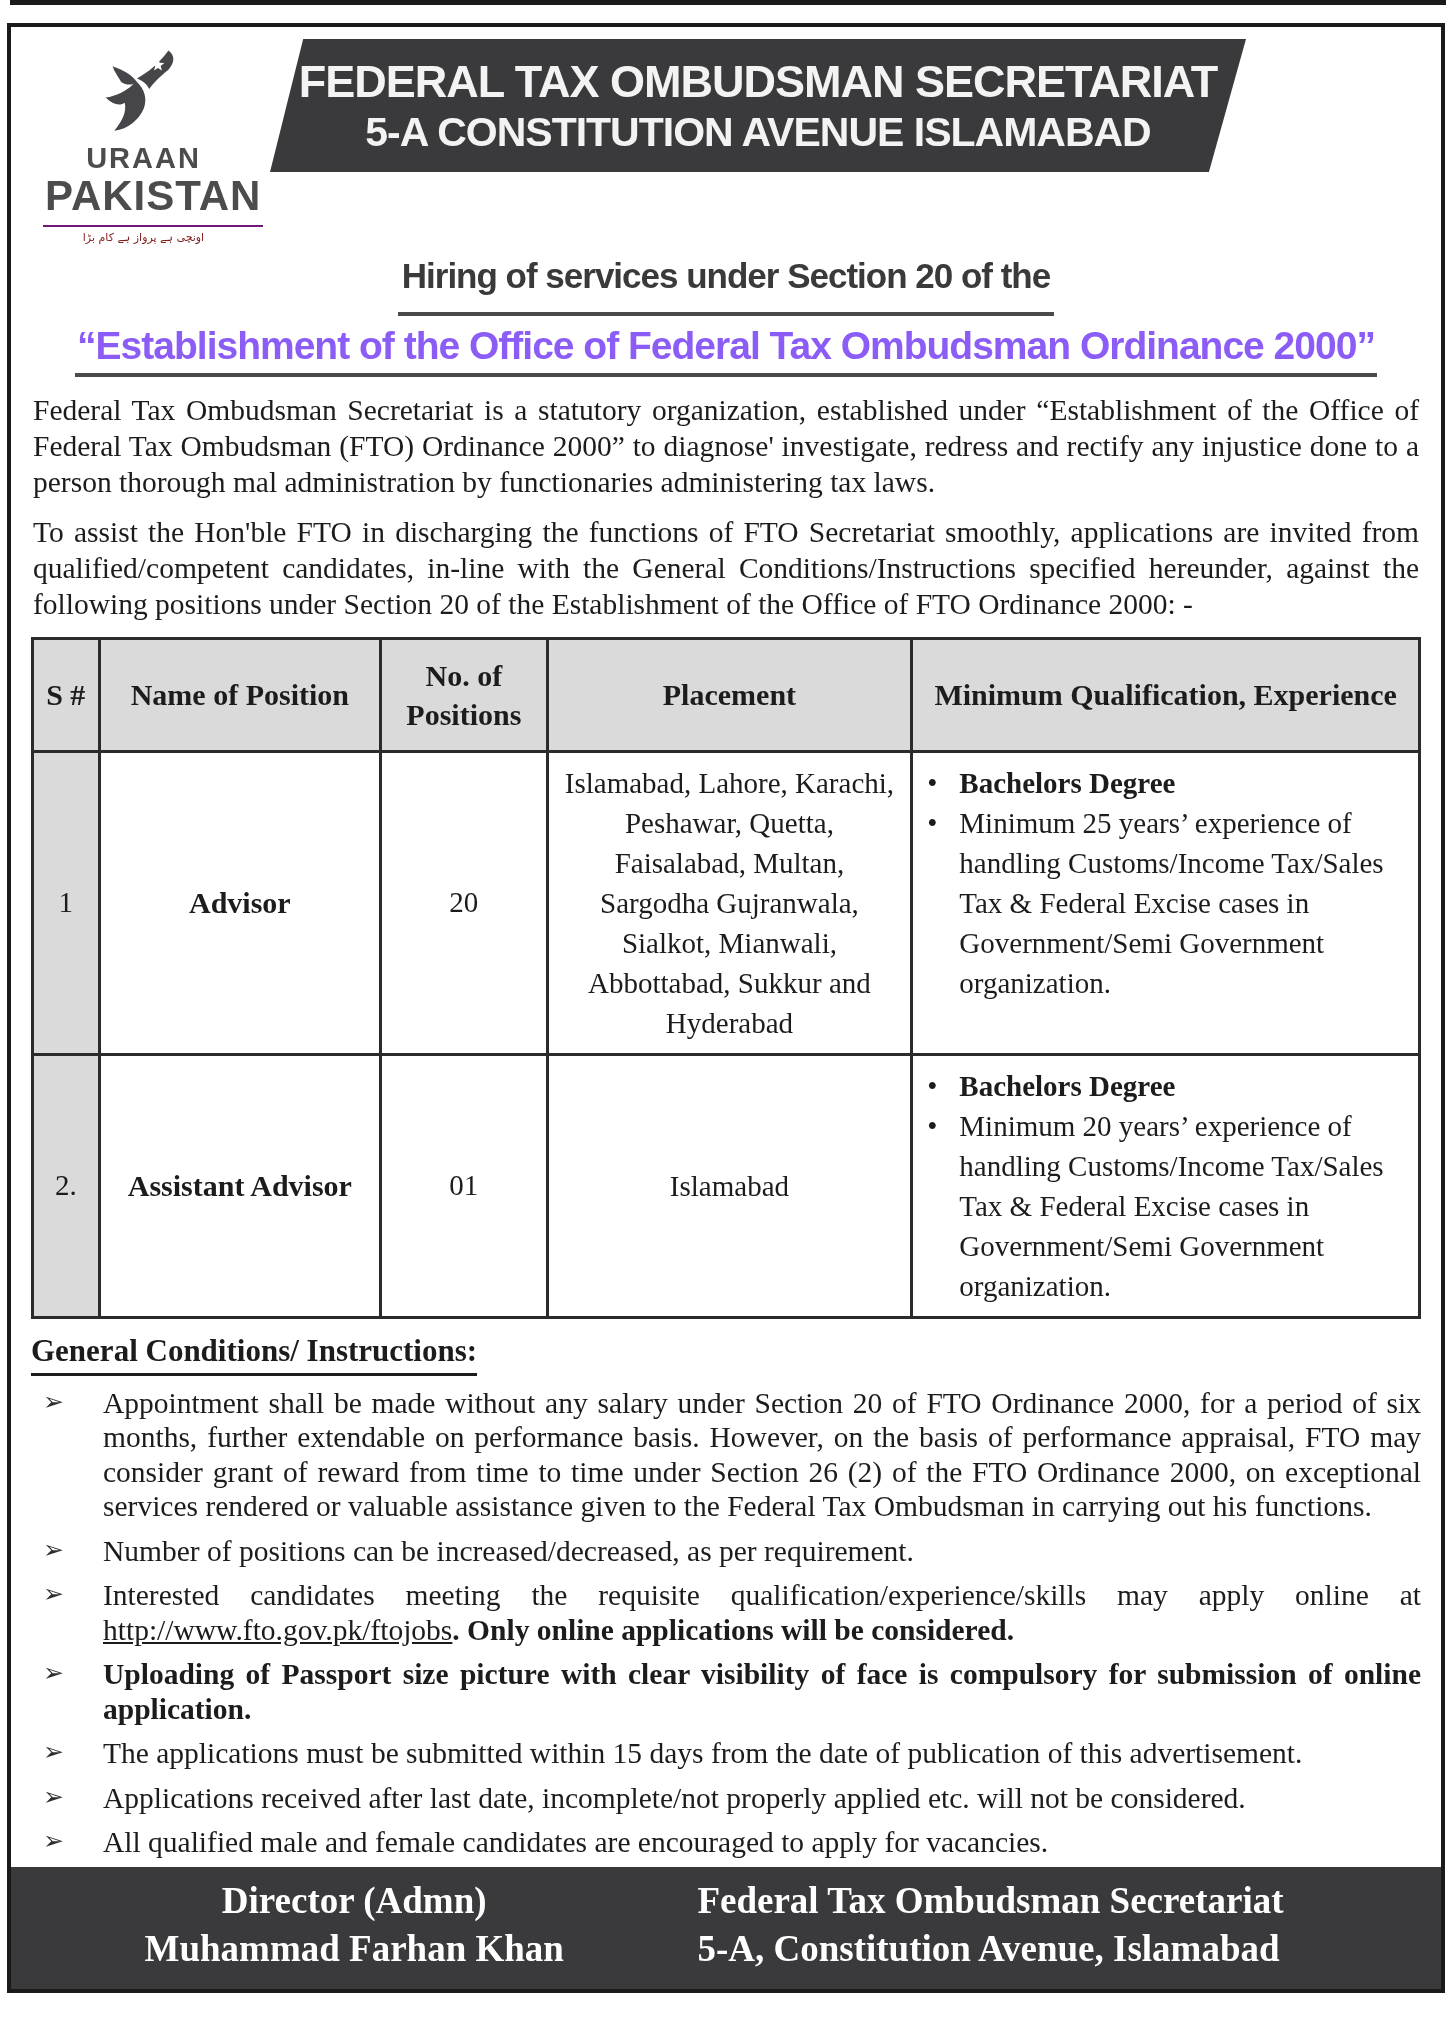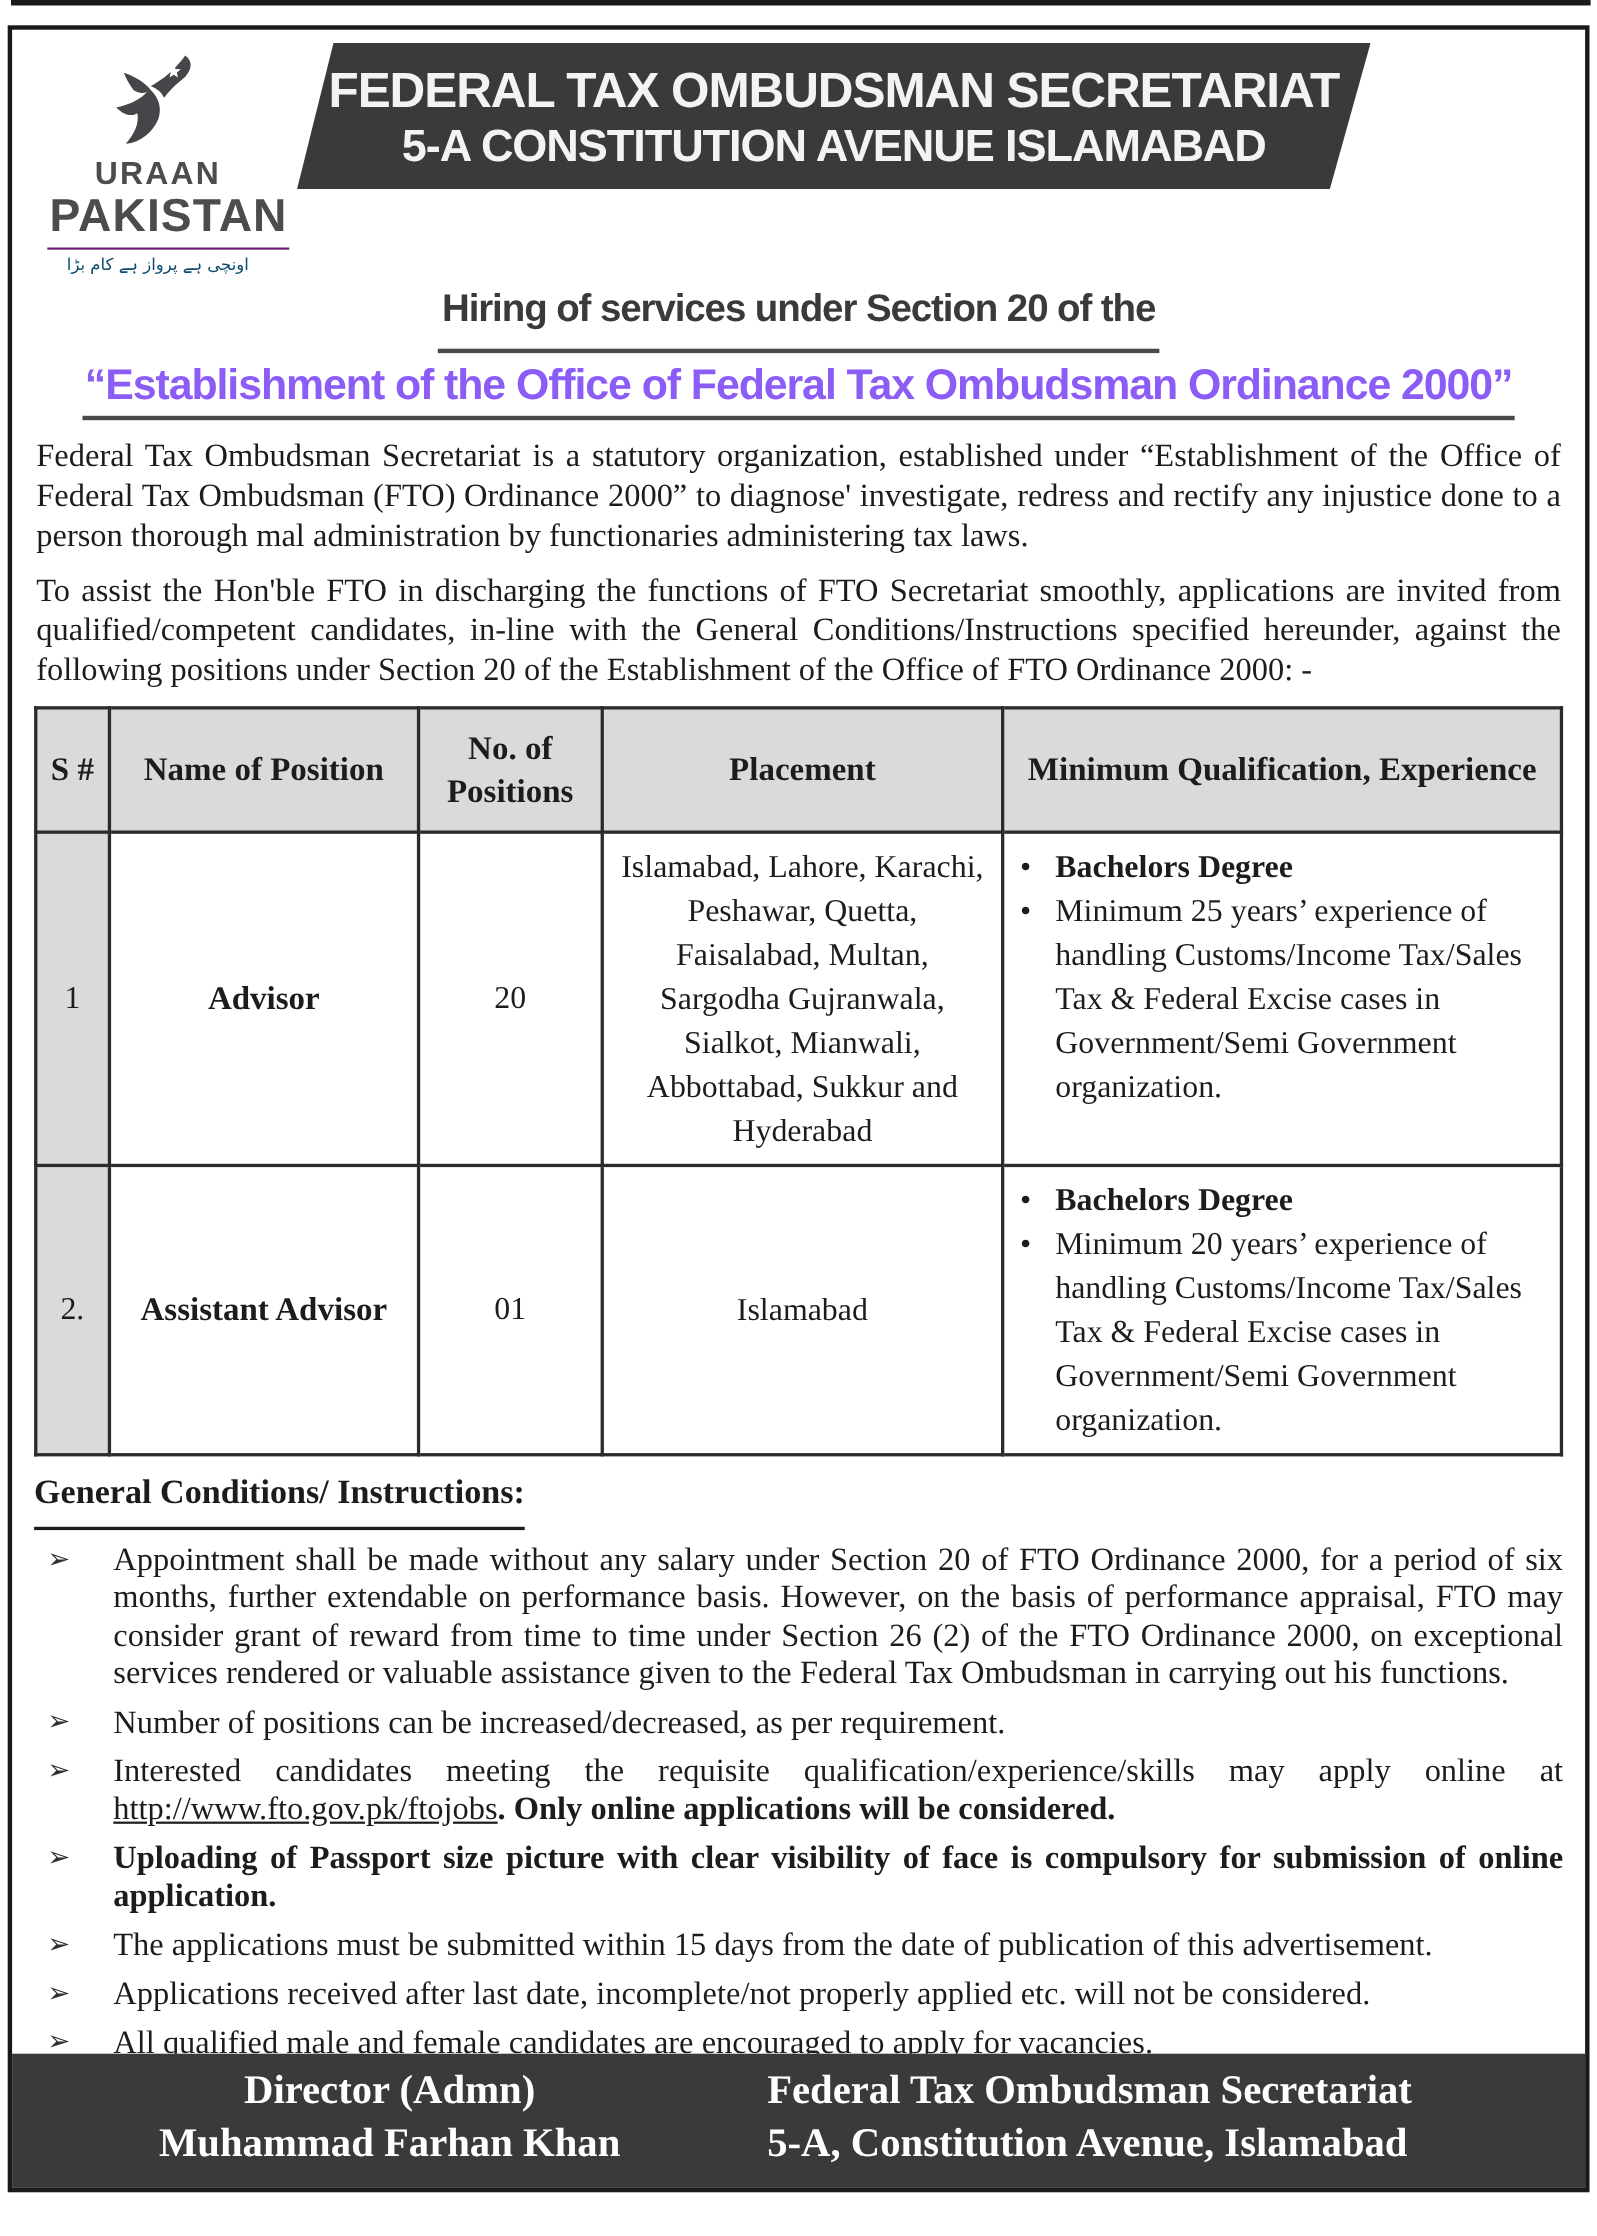--- a/index.html
+++ b/index.html
@@ -17,21 +17,21 @@
 
   
   .header-row{display:flex;align-items:flex-start;}
   .logo{width:225px;flex:none;text-align:center;padding-top:12px;}
   .logo svg{width:112px;height:96px;display:block;margin:0 auto;}
   .logo-name1{font-family:"Liberation Sans",sans-serif;font-weight:700;font-size:29px;
     letter-spacing:2px;color:#4c4c4e;line-height:1.05;}
   .logo-name2{font-family:"Liberation Sans",sans-serif;font-weight:700;font-size:42px;
     letter-spacing:1px;color:#4c4c4e;line-height:1.1;display:inline-block;
     border-bottom:2px solid #701a75;padding:0 2px 5px;margin-left:12px;}
-  .logo-slogan{font-family:"DejaVu Sans",sans-serif;font-size:15px;color:#0c4a6e;
+  .logo-slogan{font-family:"DejaVu Sans",sans-serif;font-size:11px;color:#7f1d1d;
     direction:rtl;margin-top:4px;}
   .banner{
     margin-left:14px;margin-top:4px;width:976px;height:133px;background:#3a3a3d;
     clip-path:polygon(3.4% 0,100% 0,96.2% 100%,0 100%);
     color:#f3f3f3;text-align:center;font-family:"Liberation Sans",sans-serif;font-weight:700;
     display:flex;flex-direction:column;justify-content:center;gap:8px;
   }
   .banner .l1{font-size:45px;letter-spacing:-1px;line-height:1;}
   .banner .l2{font-size:41px;letter-spacing:-1px;line-height:1;}
 
@@ -55,21 +55,21 @@
   td.c-pos{text-align:center;font-weight:700;font-size:30px;vertical-align:middle;}
   td.c-cnt{text-align:center;font-size:29px;vertical-align:middle;}
   td.c-plc{text-align:center;font-size:29px;line-height:1.38;padding:10px 14px;vertical-align:middle;}
   td.c-qual{font-size:29px;line-height:1.38;padding:10px 8px 10px 14px;vertical-align:top;}
   .qrow{display:flex;}
   .qdot{width:32px;flex:none;text-align:left;}
   .qtext{flex:1;}
 
   
   .cond-head{display:inline-block;font-size:31px;font-weight:700;
-    border-bottom:3px solid #1c1c1c;padding-bottom:14px;margin:4px 0 10px;}
+    border-bottom:3px solid #1c1c1c;padding-bottom:4px;margin:4px 0 10px;}
   ul.cond{list-style:none;margin:0;padding:0;font-size:29.5px;line-height:1.17;}
   ul.cond li{position:relative;padding-left:72px;text-align:justify;margin-bottom:10px;}
   ul.cond .bullet{position:absolute;left:12px;top:1px;font-family:"DejaVu Sans",sans-serif;
     font-size:25px;color:#2e2e2e;}
   .linkish{text-decoration:underline;}
 
   
   .footer-band{
     background:#3a3a3d;color:#ffffff;display:flex;align-items:center;
     padding:10px 0 16px;flex:none;

